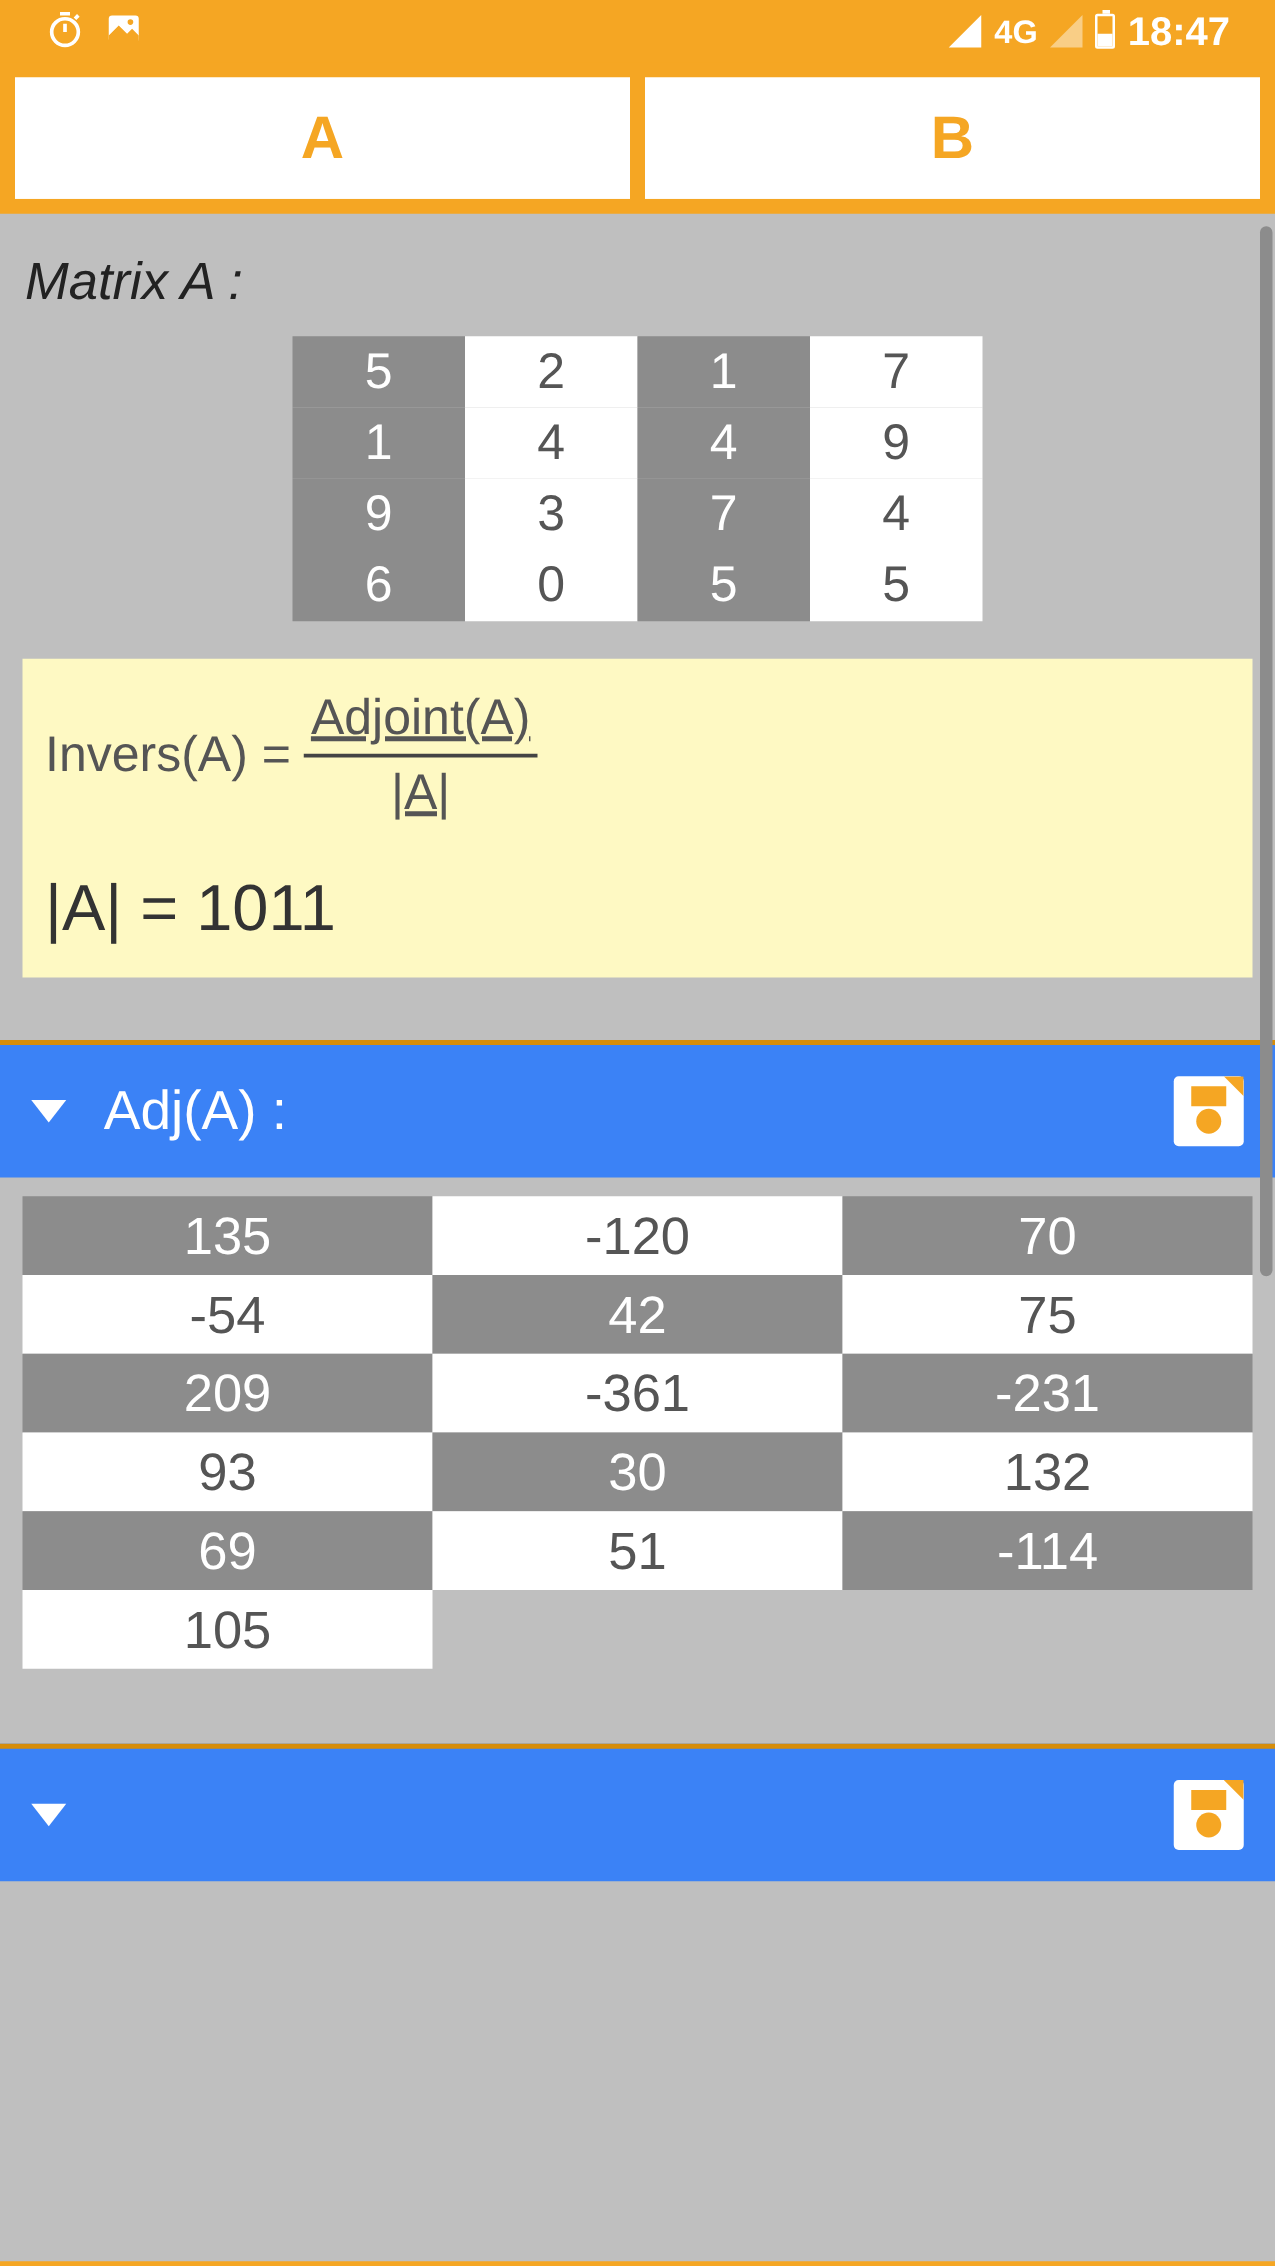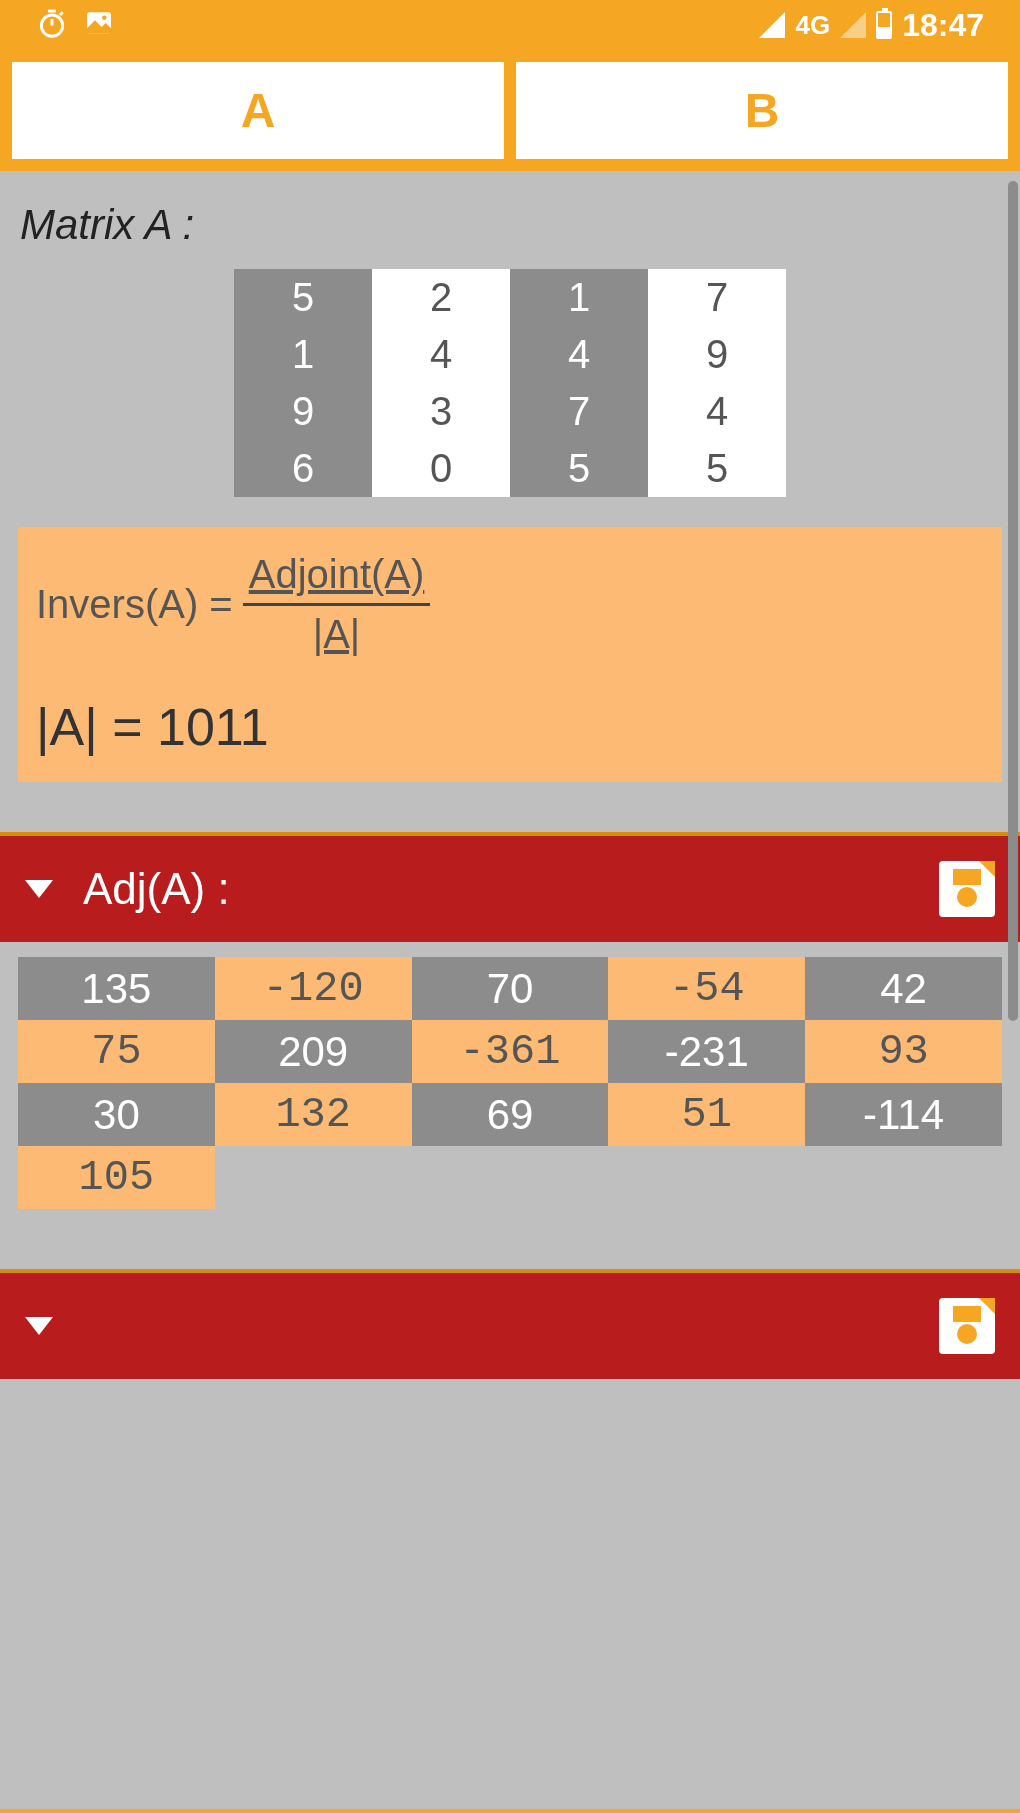--- a/index.html
+++ b/index.html
@@ -69,61 +69,61 @@
     height: 57px;
     display:flex;
     align-items:center;
     justify-content:center;
     font-size: 40px;
   }
   .matrix .col-gray { background:#8c8c8c; color:white; }
   .matrix .col-white { background:white; color:#555; }
 
   .formula-box {
-    background:#fdba74;
+    background:#fef9c3;
     margin: 30px 18px 0 18px;
     padding: 25px 18px 25px 18px;
   }
   .formula-row { display:flex; align-items:center; gap:10px; color:#555; font-size:40px; }
   .fraction { text-align:center; color:#555;text-decoration:underline; }
   .fraction .top { border-bottom: 3px solid #444; padding:0 6px 6px 6px; font-size:40px;}
   .fraction .bot { padding-top:6px; font-size:40px;}
   .det-line { font-size:52px; color:#333; margin-top:40px; }
 
   .section-header {
-    background:#b91c1c;
+    background:#3b82f6;
     margin-top:50px;
     border-top:4px solid #d68d0a;
     display:flex;
     align-items:center;
     justify-content:space-between;
     padding:25px 25px;
     color:white;
   }
   .section-header .left { display:flex; align-items:center; gap:30px; font-size:44px; }
   .triangle-down {
     width:0; height:0;
     border-left:14px solid transparent;
     border-right:14px solid transparent;
     border-top:18px solid white;
   }
   .adj-matrix {
     margin: 15px 18px 0 18px;
     display:grid;
-    grid-template-columns: repeat(5, 1fr);
+    grid-template-columns: repeat(3, 1fr);
   }
   .adj-matrix .cell {
     height:63px;
     display:flex;
     align-items:center;
     justify-content:center;
     font-size:42px;
   }
   .adj-matrix .g { background:#8c8c8c; color:white; }
-  .adj-matrix .w { background:#fdba74; color:#555;font-family:Liberation Mono, monospace; }
+  .adj-matrix .w { background:#ffffff; color:#555; }
 
   .save-icon {
     width:56px; height:56px;
     background:white;
     border-radius:4px;
     position:relative;
   }
   .save-icon::before {
     content:"";
     position:absolute;

